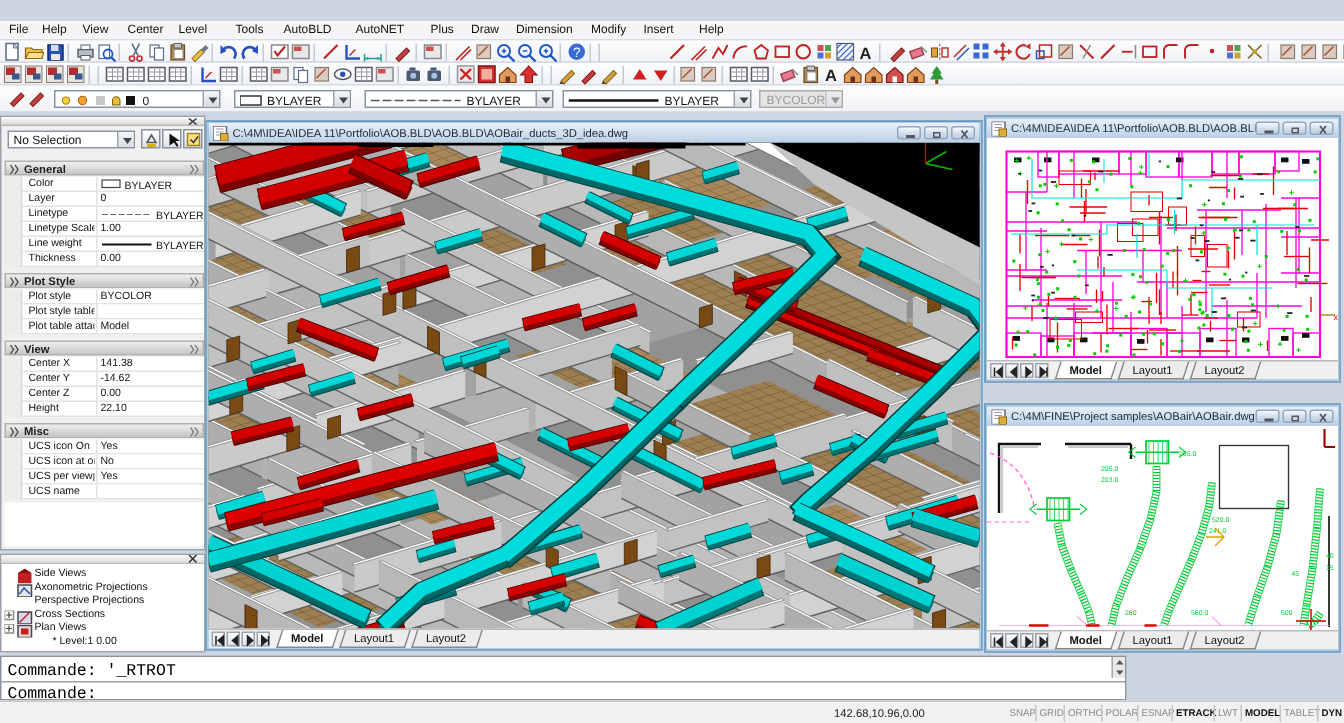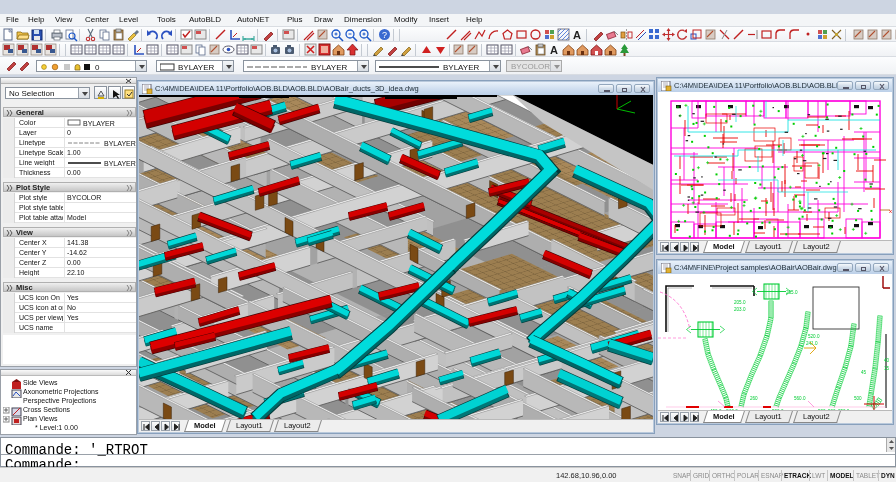--- a/index.html
+++ b/index.html
@@ -35,21 +35,21 @@
 .wtitle{position:absolute;left:1px;top:1px;right:1px;height:13px;background:linear-gradient(#e9f1fa,#cfdef0 55%,#bcd0e8);font-size:7.5px;color:#1c2a33;white-space:nowrap;overflow:hidden;}
 .wtitle .wt{position:absolute;left:16px;top:2px;overflow:hidden;white-space:nowrap;}
 .wbtns{position:absolute;top:1px;display:flex;}
 .wbtn{width:16px;height:11px;margin-left:2px;border:1px solid #93a7bd;border-radius:2px;background:linear-gradient(#f6fafd,#d4dfeb 50%,#bccddf);position:relative;}
 .wbtn.cl{background:linear-gradient(#e8a09a,#cf4f45 50%,#b03a30);border-color:#9c4a42;}
 .tabbar{position:absolute;left:1px;bottom:1px;right:1px;height:13px;background:#f0f0f0;border-top:1px solid #b9b9b9;font-size:7.5px;color:#222;}
 .navb{position:absolute;top:1px;width:9px;height:10px;border:1px solid #9aa2ac;background:linear-gradient(#fcfcfc,#dfe3e8);}
 .tab{position:absolute;top:0px;height:12px;background:#fff;border:1px solid #888;border-top:none;transform:skewX(-18deg);}
 .tablbl{position:absolute;top:1px;font-size:7.5px;color:#111;}
 
-#cmd{left:0;top:437px;width:896px;height:30px;background:#fff;border:1px solid #8a939e;font-family:"Liberation Mono",monospace;font-size:14px;color:#000;}
+#cmd{left:0;top:437px;width:751px;height:30px;background:#fff;border:1px solid #8a939e;font-family:"Liberation Mono",monospace;font-size:11px;color:#000;}
 #cmd .l1{position:absolute;left:4px;top:4px;}
 #cmd .l2{position:absolute;left:4px;top:19px;}
 #cmd .dv{position:absolute;left:0;top:16px;width:100%;height:1px;background:#9aa1a9;}
 #cmd .sb{position:absolute;right:0;top:0;width:9px;height:14px;background:#e8e8e8;border-left:1px solid #aaa;}
 #status{left:0;top:467px;width:896px;height:15px;background:#f1f1f1;border-top:1px solid #c9c9c9;font-size:8px;color:#333;}
 #status .coords{position:absolute;left:556px;top:3px;font-size:7.5px;color:#222;}
 .sbtn{position:absolute;top:4px;font-size:6.5px;color:#8a8a8a;}
 .sbtn.on{color:#111;font-weight:bold;}
 .ssep{position:absolute;top:2px;width:1px;height:11px;background:#c6c6c6;}
 </style></head><body>
@@ -2156,21 +2156,21 @@
               <path d="M7 2 V8 M2.5 2 L6 5 L2.5 8 Z" stroke="#222" stroke-width="1" fill="#222"></path>
             </svg></div>
           <div class="tab" style="left:47px;width:38px;background:#fff"></div>
           <span class="tablbl" style="left:55px;font-weight:bold">Model</span>
           <div class="tab" style="left:89px;width:44px;background:#ececec"></div>
           <span class="tablbl" style="left:97px">Layout1</span>
           <div class="tab" style="left:137px;width:44px;background:#ececec"></div>
           <span class="tablbl" style="left:145px">Layout2</span>
         </div>
       </div>
-<div class="win abs" style="left:656px;top:184px;width:238px;height:166px">
+<div class="win abs" style="left:656px;top:194px;width:238px;height:166px">
         <div class="wtitle" style="height:13px">
           <svg width="11" height="10" style="position:absolute;left:3px;top:2px">
             <rect x="0" y="0" width="9" height="10" fill="#fff" stroke="#667"></rect>
             <path d="M2 2 h5 M2 4 h5 M2 6 h4" stroke="#99a" stroke-width="0.8"></path>
             <rect x="5" y="5" width="5" height="5" fill="#e0b030" stroke="#806010" stroke-width="0.6"></rect>
           </svg>
           <span class="wt" style="width:163px">C:\4M\FINE\Project samples\AOBair\AOBair.dwg</span>
           <div class="wbtns" style="right:3px;top:2px">
             <div class="wbtn" style="height:9px">
               <div style="position:absolute;left:5px;top:5px;width:6px;height:1.5px;background:#556"></div>

